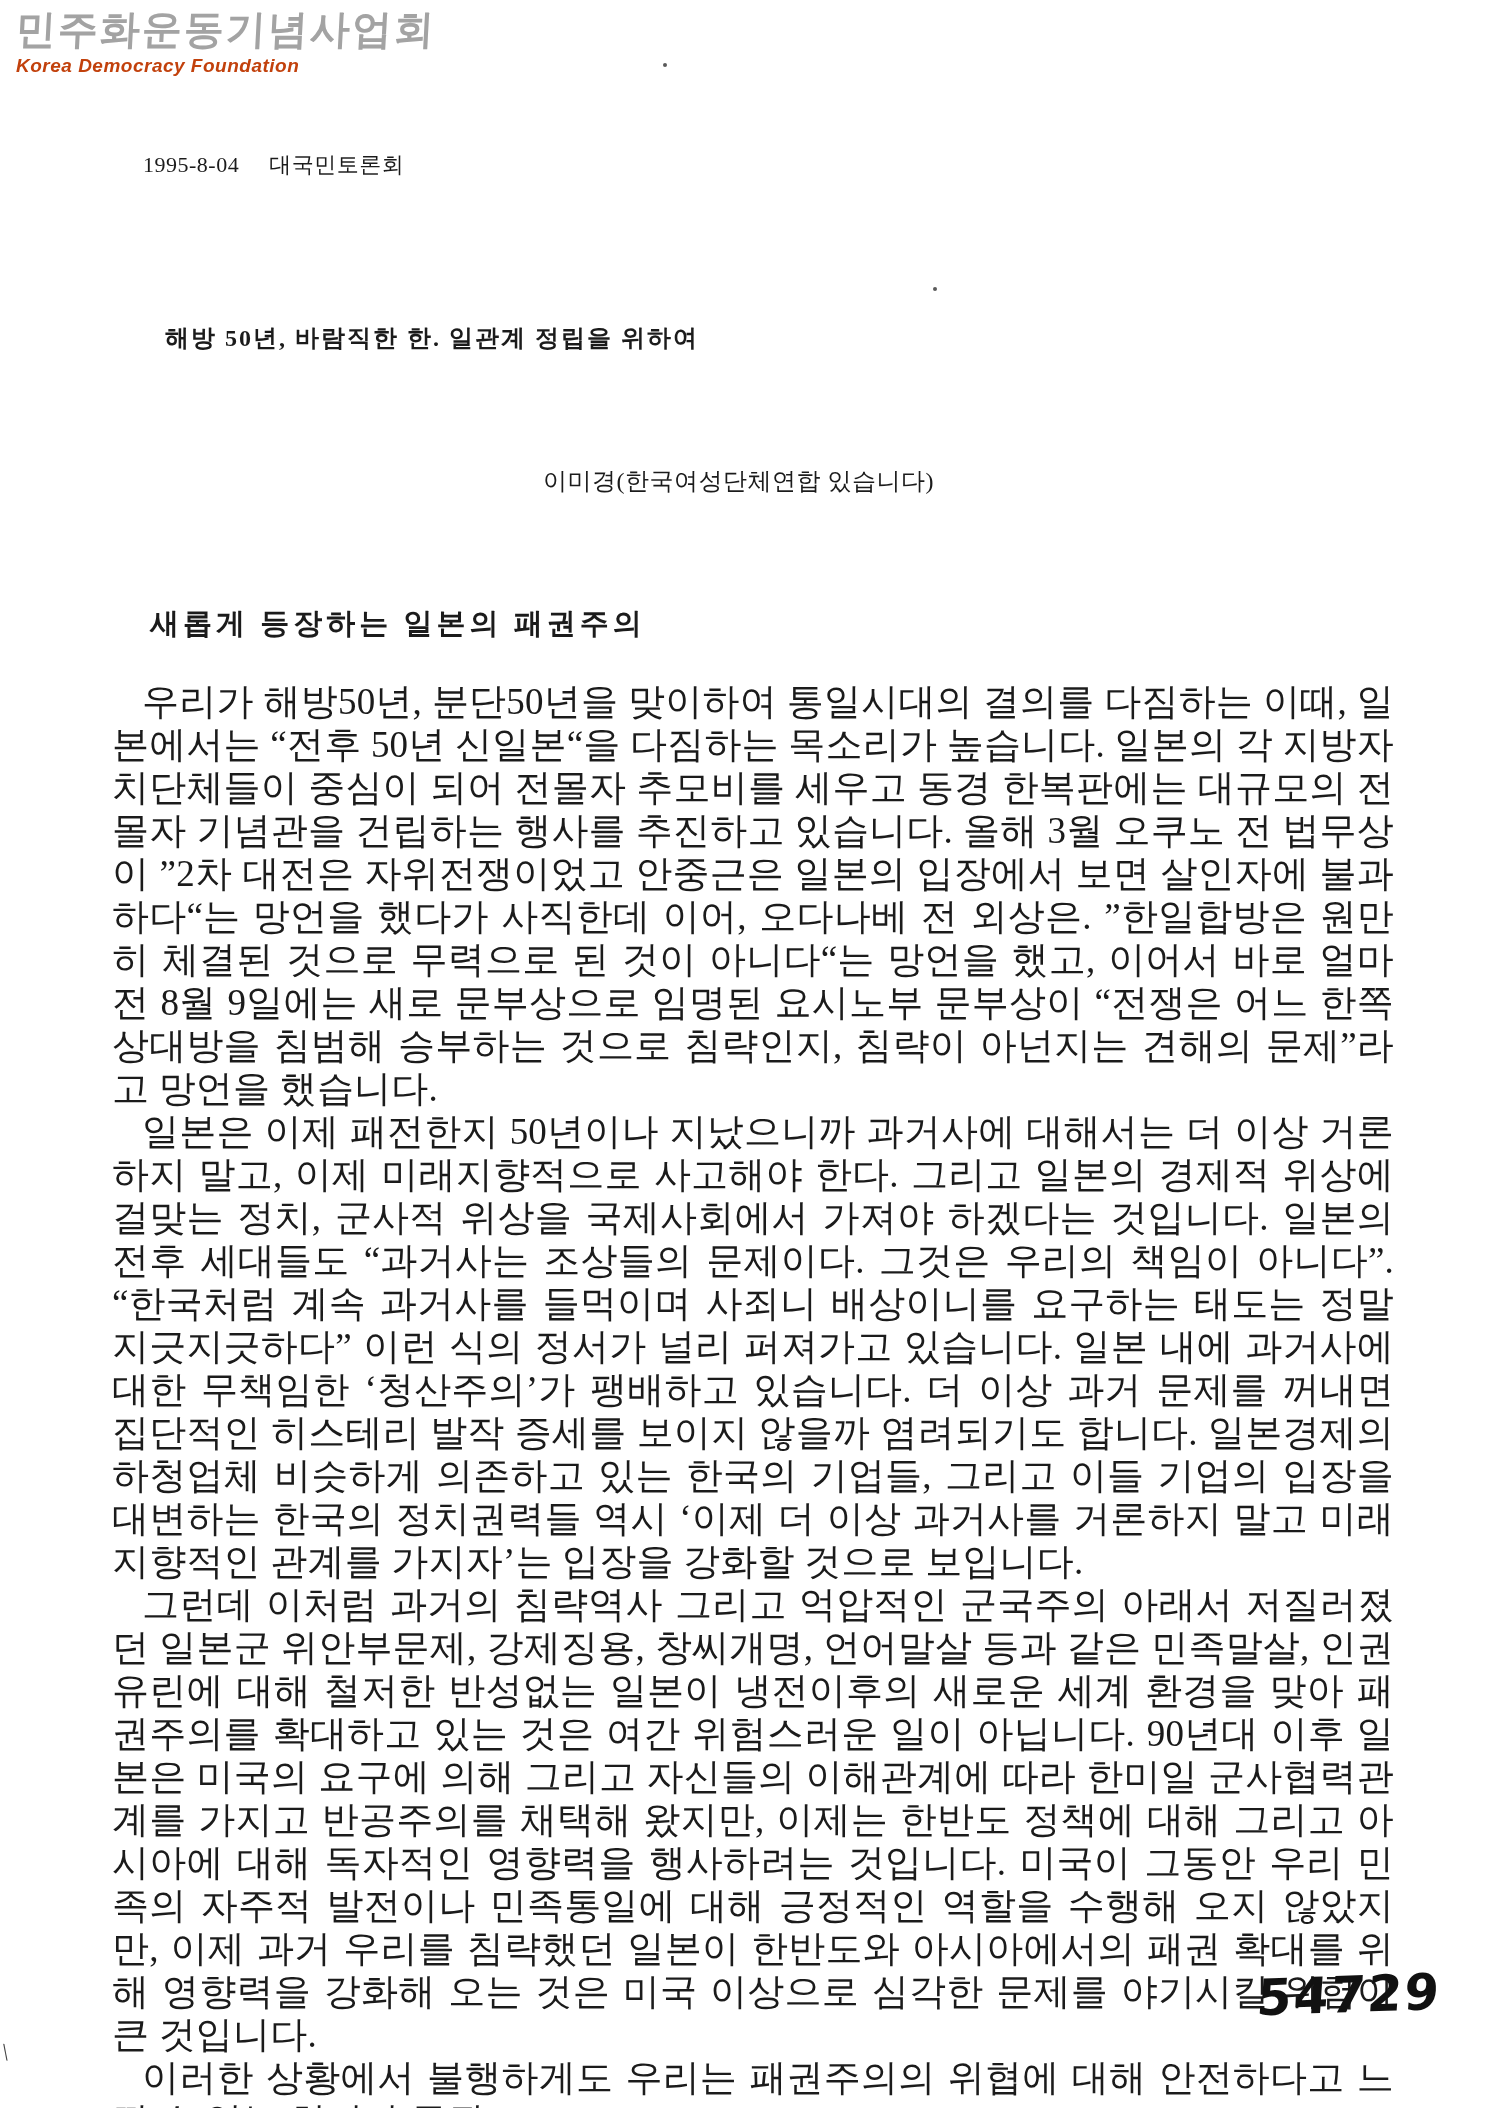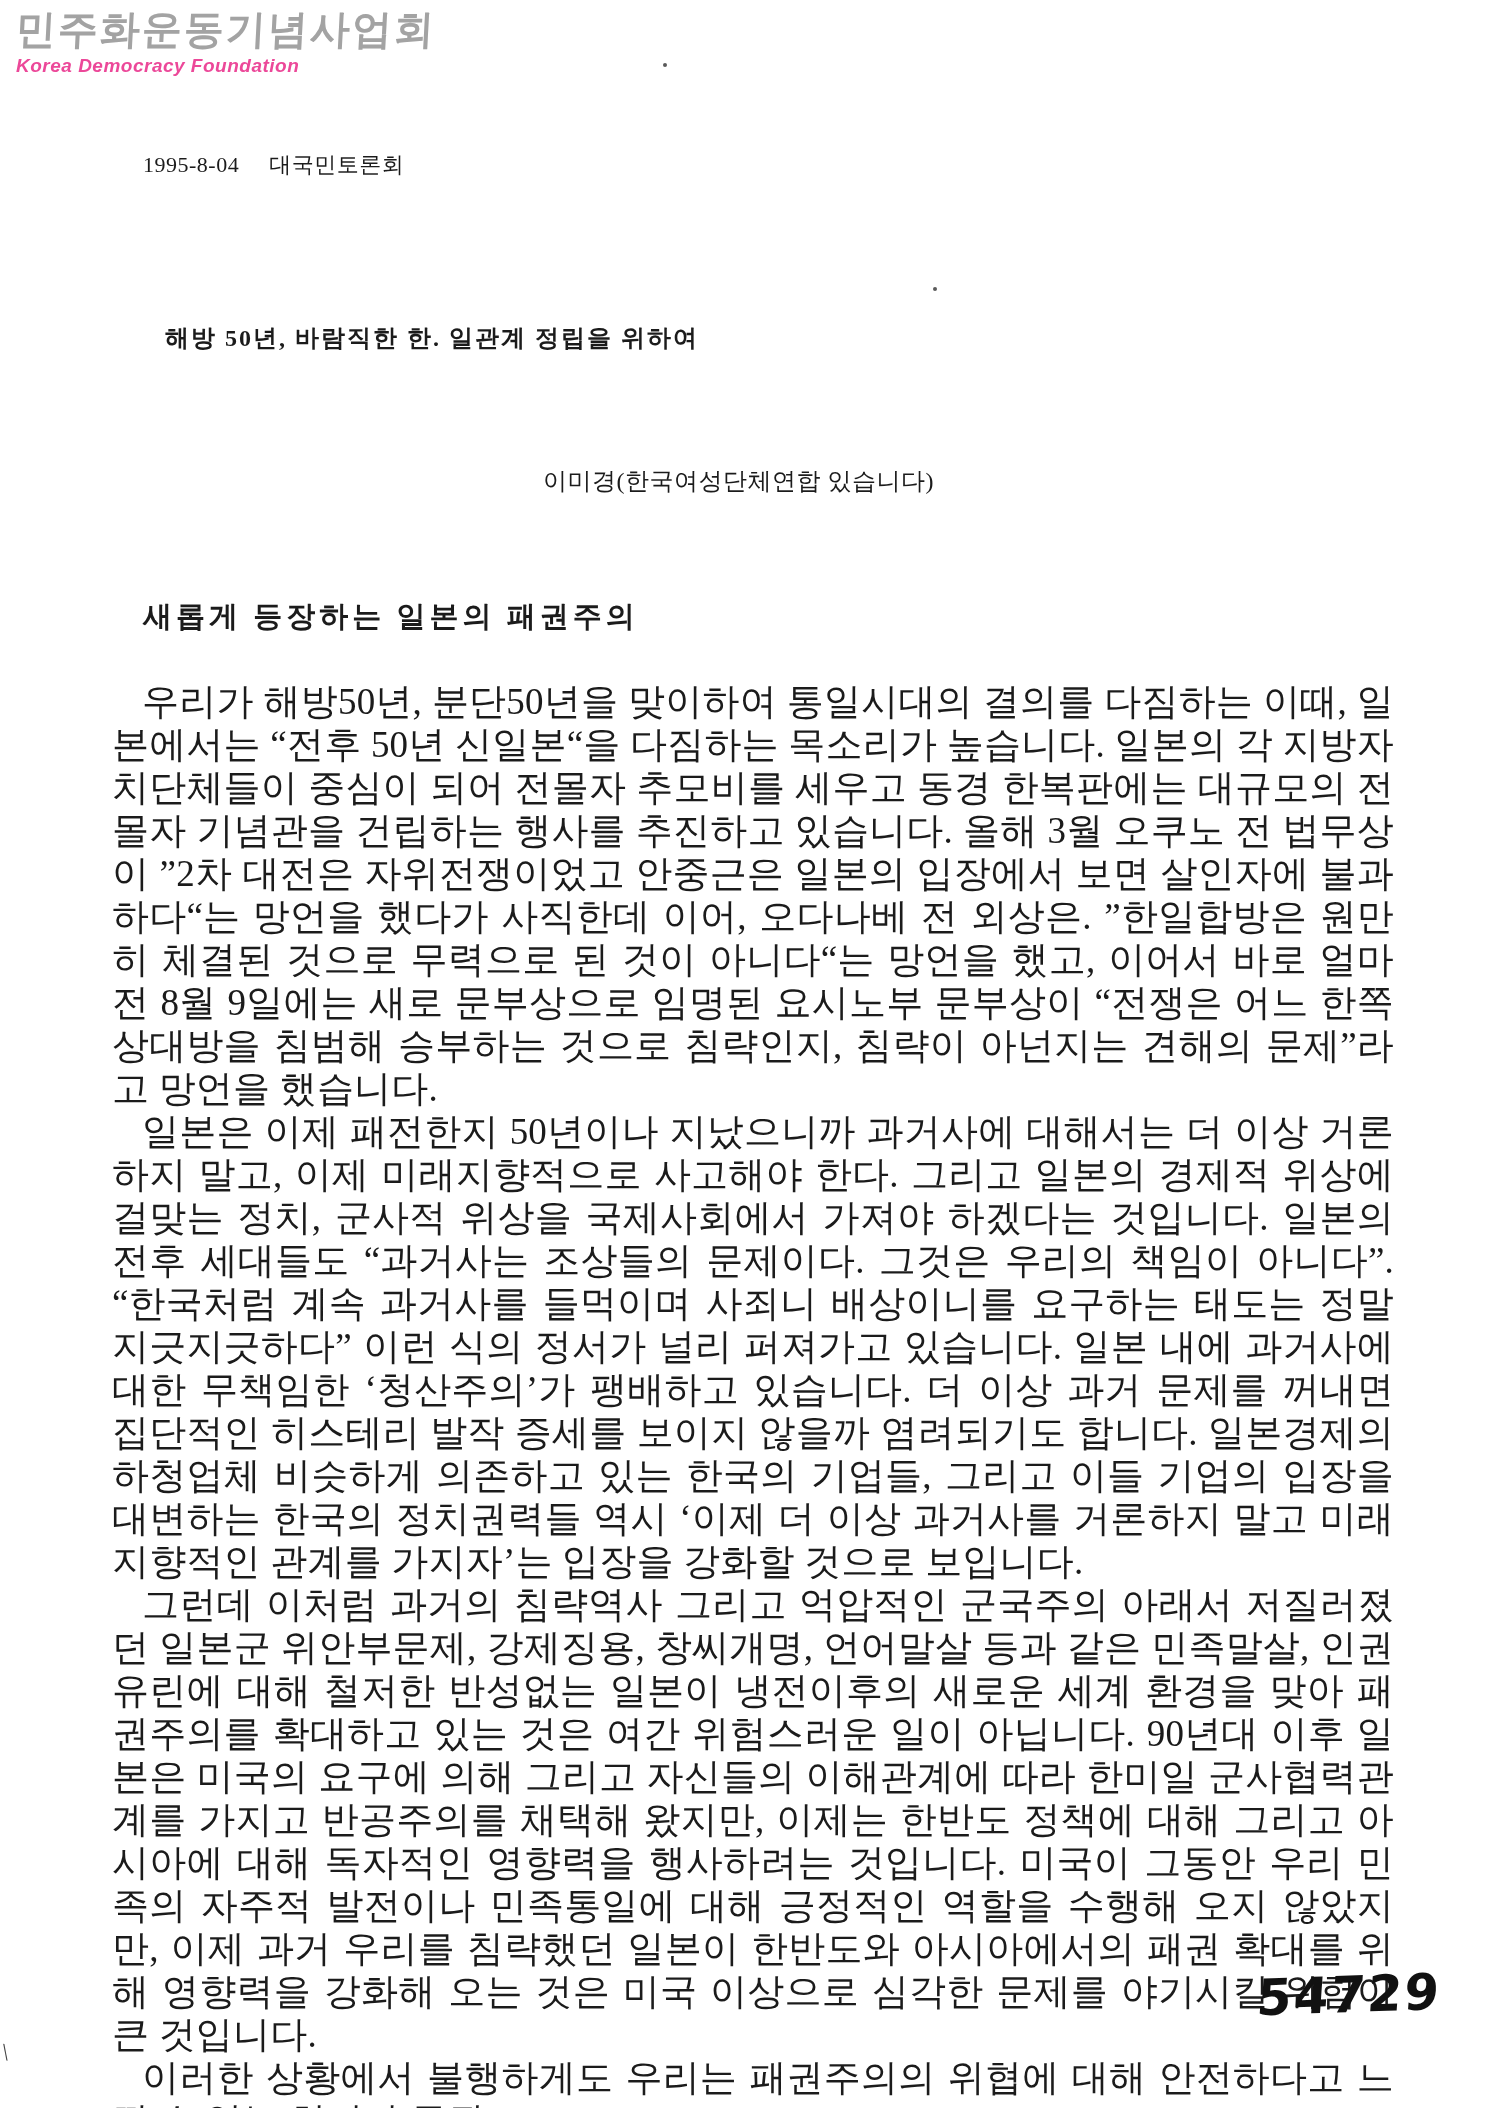--- a/index.html
+++ b/index.html
@@ -36,21 +36,21 @@
     position:absolute;left:165px;top:322px;margin:0;
     font-size:24px;font-weight:bold;letter-spacing:2px;white-space:nowrap;
   }
   
   .byline{
     position:absolute;left:543px;top:465px;
     font-size:24px;letter-spacing:0.5px;white-space:nowrap;
   }
   
   .section{
-    position:absolute;left:139px;top:593px;margin:4px;
+    position:absolute;left:139px;top:593px;margin:11px;
     font-size:29px;font-weight:600;letter-spacing:4px;white-space:nowrap;
   }
   
   .body{
     position:absolute;left:112px;top:680px;width:1282px;
     font-size:37px;line-height:43px;
     text-align:justify;
     letter-spacing:0.2px;
   }
   .body p{margin:0;text-indent:30px;}
@@ -74,21 +74,21 @@
   .s1{left:663px;top:63px;width:4px;height:4px;}
   .s2{left:933px;top:287px;width:4px;height:4px;}
 </style>
 </head>
 <body>
 
 <div class="page" style="background: rgb(255, 255, 255); color: rgb(27, 27, 27);">
 
   <header class="logo">
     <div class="logo-kr" style="color: rgb(163, 163, 163);">민주화운동기념사업회</div>
-    <div class="logo-en" style="color: #ec4899;">Korea Democracy Foundation</div>
+    <div class="logo-en" style="color: #c2410c;">Korea Democracy Foundation</div>
   </header>
 
   <div class="meta-line">
     <span>1995-8-04</span><span class="meta-gap"></span><span>대국민토론회</span>
   </div>
 
   <h1 class="title">해방 50년, 바람직한 한. 일관계 정립을 위하여</h1>
 
   <div class="byline">이미경(한국여성단체연합 있습니다)</div>
 

